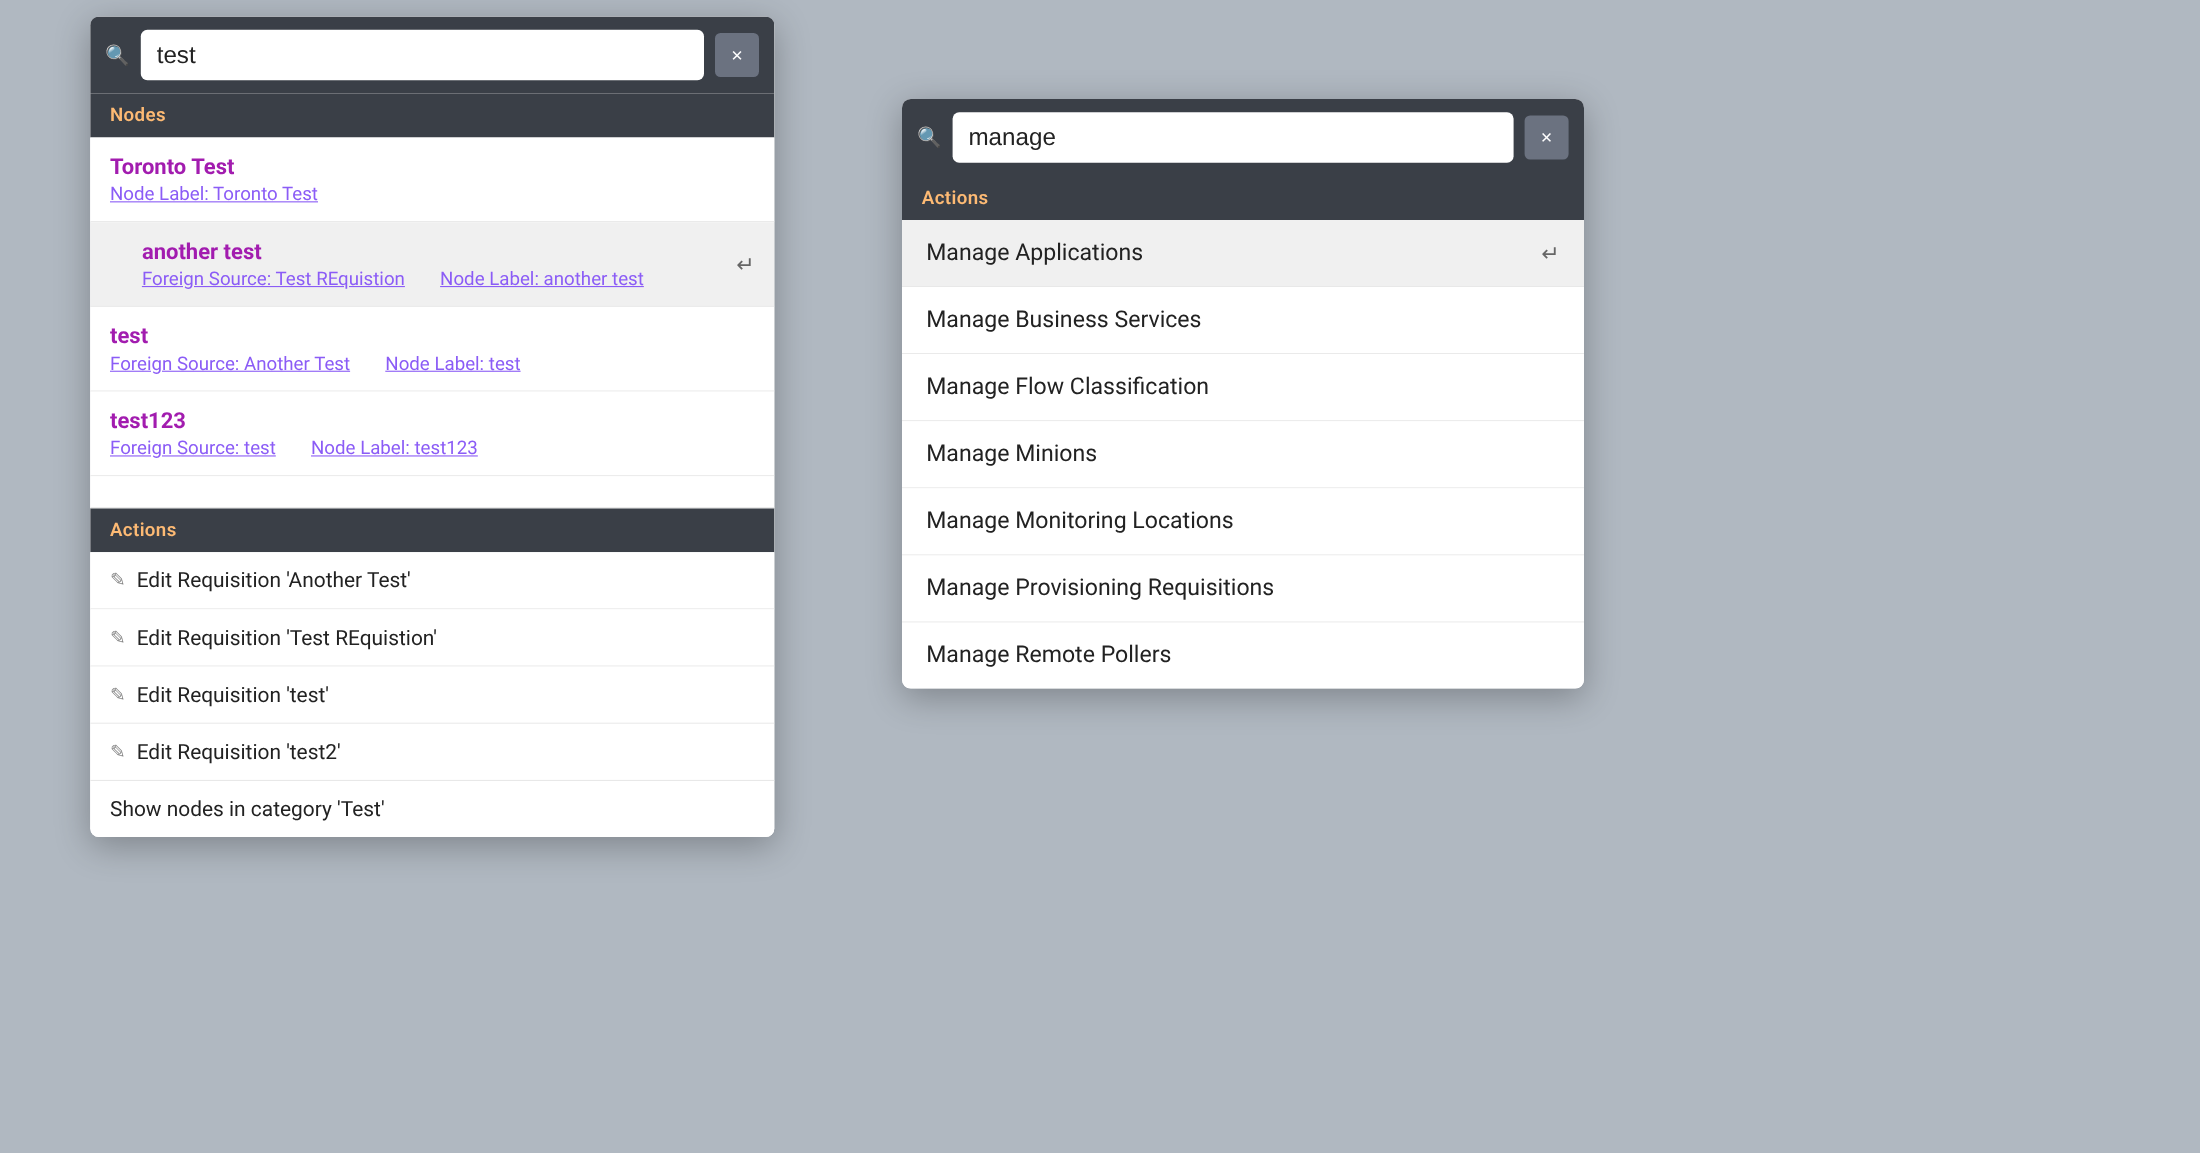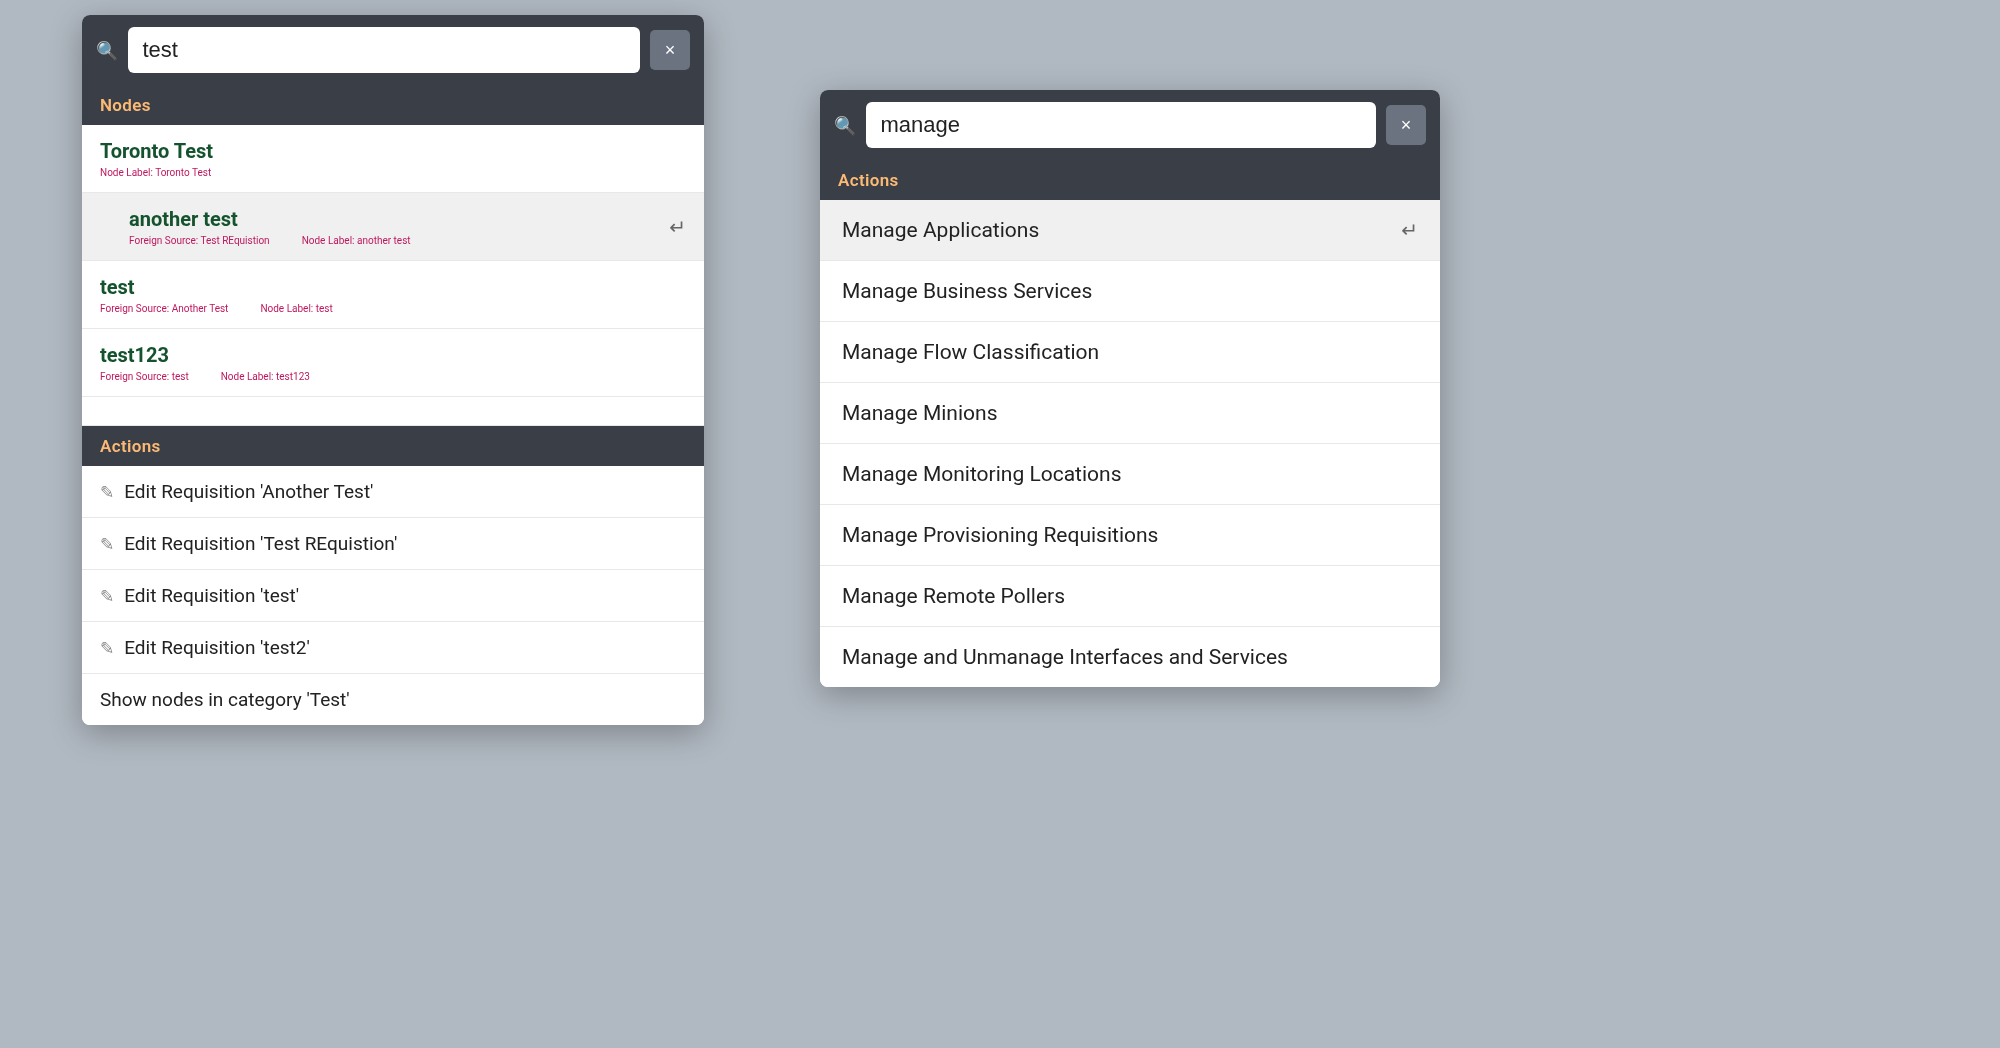--- a/index.html
+++ b/index.html
@@ -98,29 +98,30 @@
     }
 
     .node-item.active {
       background: #f0f0f0;
       padding-left: 47px;
     }
 
     .node-item .node-title {
       font-size: 20px;
       font-weight: 700;
-      color: #14532d;
+      color: #a21caf;
       margin-bottom: 4px;
     }
 
     .node-item .node-meta {
-      font-size: 10px;
-      color: #be185d;
+      font-size: 17px;
+      color: #8b5cf6;
       display: flex;
       gap: 32px;
+      text-decoration: underline;
     }
 
     .node-item .return-icon {
       position: absolute;
       right: 18px;
       top: 50%;
       transform: translateY(-50%);
       color: #666;
       font-size: 20px;
     }
@@ -278,16 +279,13 @@
 
   <div class="manage-item">
     <span>Manage Provisioning Requisitions</span>
   </div>
 
   <div class="manage-item">
     <span>Manage Remote Pollers</span>
   </div>
 
 
-  <div class="manage-item">
-    <span>Manage and Unmanage Interfaces and Services</span>
-  </div>
 </div>
 
 </body></html>

